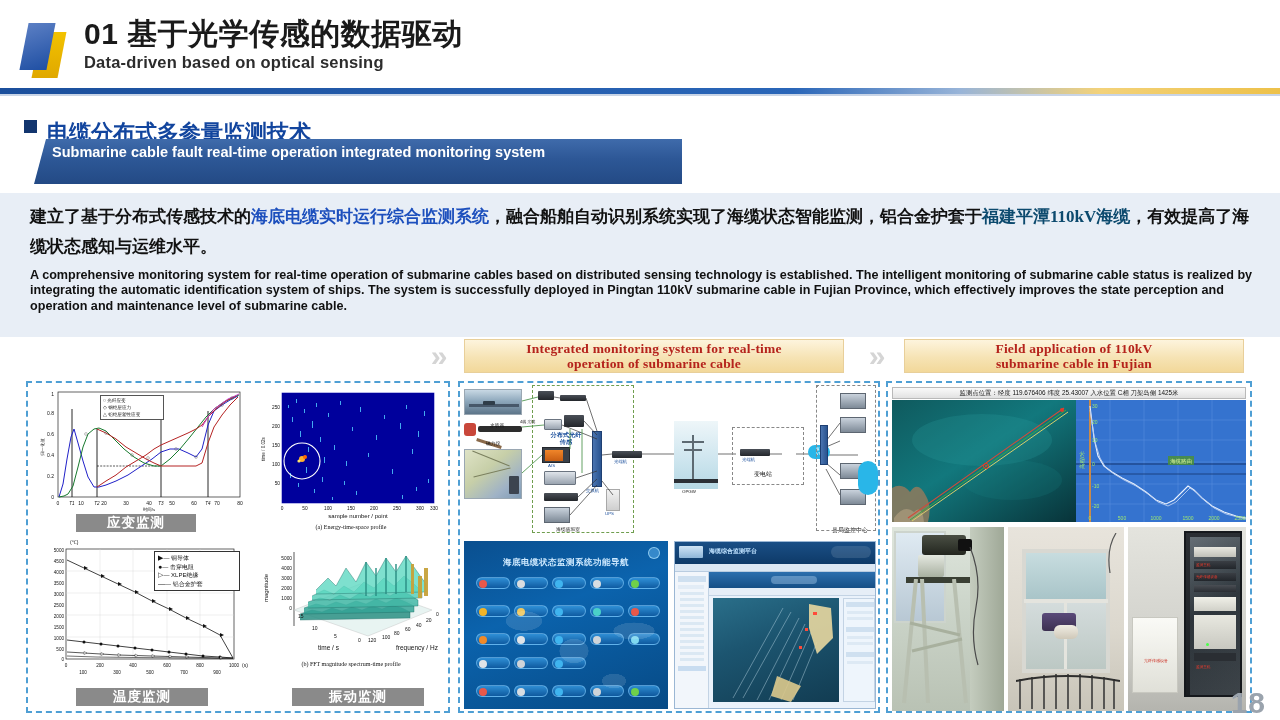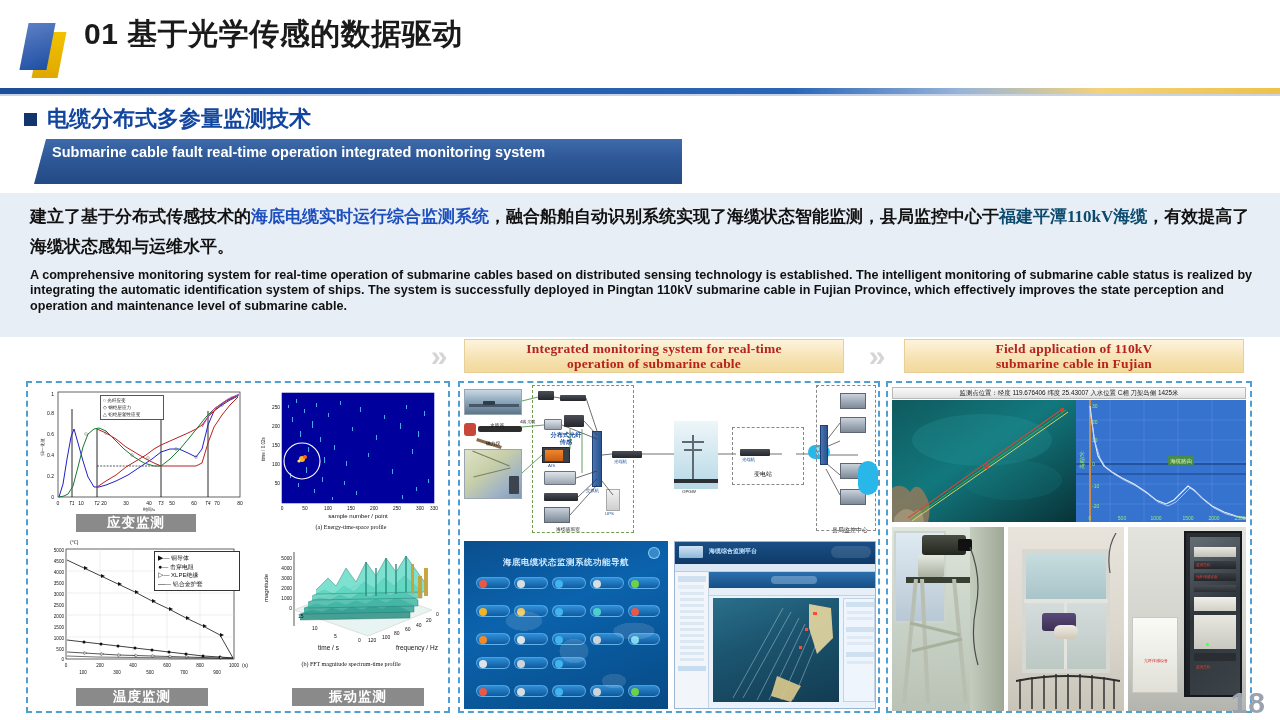--- a/index.html
+++ b/index.html
@@ -40,21 +40,21 @@
     position: absolute; left: 0; top: 94px; width: 1280px; height: 2px;
     background: #c8d4e6;
   }
 
   
   #section-heading {
     position: absolute; left: 24px; top: 104px; display: flex; align-items: center; gap: 10px;
   }
   #section-bullet { width: 13px; height: 13px; background: #12356e; flex: none; }
   #section-heading .cn {
-    font-size: 22px; font-weight: bold; color: #12459e; white-space: nowrap;
+    font-size: 22px; font-weight: bold; color: #12459e; white-space: nowrap; margin-top: 14px;
   }
   #section-heading .en {
     font-size: 20px; font-weight: bold; color: #12459e; white-space: nowrap; margin-left: 4px;
   }
 
   
   #research-banner {
     position: absolute; left: 34px; top: 139px; width: 648px; height: 45px;
     background: linear-gradient(180deg,#3f6bab 0%,#2d5796 45%,#234a85 100%);
     clip-path: polygon(12px 0, 100% 0, 100% 100%, 0 100%);
@@ -198,37 +198,38 @@
 </head>
 <body>
 
 <div id="slide-header">
   <div id="logo-mark">
     <div class="gold"></div>
     <div class="blue"></div>
   </div>
   <div id="header-titles">
     <div id="title-cn">01 基于光学传感的数据驱动</div>
+    <div id="title-en">Data-driven based on optical sensing</div>
   </div>
 </div>
 <div id="header-rule"></div>
 <div id="header-rule-thin"></div>
 
 <div id="section-heading">
   <div id="section-bullet"></div>
   <div class="cn">电缆分布式多参量监测技术</div>
 </div>
 
 <div id="research-banner">
   <div class="en">Submarine cable fault real-time operation integrated monitoring system</div>
 </div>
 
 <div id="abstract">
   <div id="abstract-cn">
-    <span>建立了基于分布式传感技术的</span><span class="hl-blue">海底电缆实时运行综合监测系统</span><span>，融合船舶自动识别系统实现了海缆状态智能监测，县局监控中心</span><span>于</span><span class="hl-red">福建平潭110kV海缆</span><span>，有效提高了海缆状态感知与运维水平。</span>
+    <span>建立了基于分布式传感技术的</span><span class="hl-blue">海底电缆实时运行综合监测系统</span><span>，融合船舶自动识别系统实现了海缆状态智能监测，铝合金护套</span><span>于</span><span class="hl-red">福建平潭110kV海缆</span><span>，有效提高了海缆状态感知与运维水平。</span>
   </div>
   <div id="abstract-en">A comprehensive monitoring system for real-time operation of submarine cables based on distributed sensing technology is established. The intelligent monitoring of submarine cable status is realized by integrating the automatic identification system of ships. The system is successfully deployed in Pingtan 110kV submarine cable in Fujian Province, which effectively improves the state perception and operation and maintenance level of submarine cable.</div>
 </div>
 
 <div id="panel-headers">
   <div class="chev" id="chev1">»</div>
   <div class="ph-box" id="ph2">
     <span>
       <span>Integrated monitoring system for real-time</span><br>
       <span>operation of submarine cable</span>

